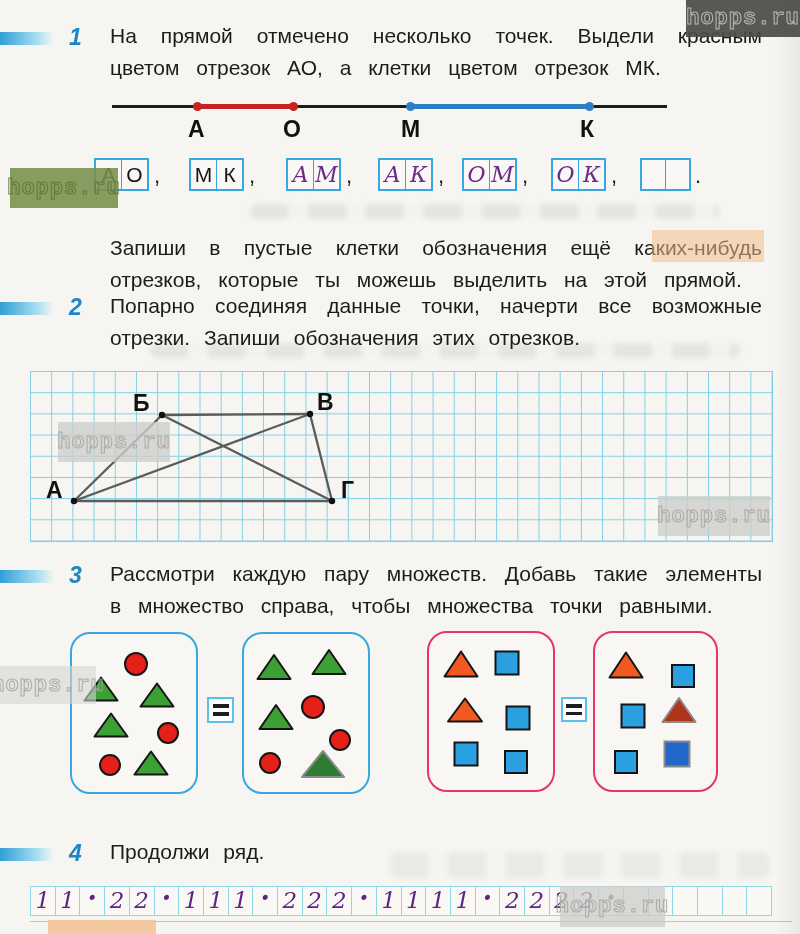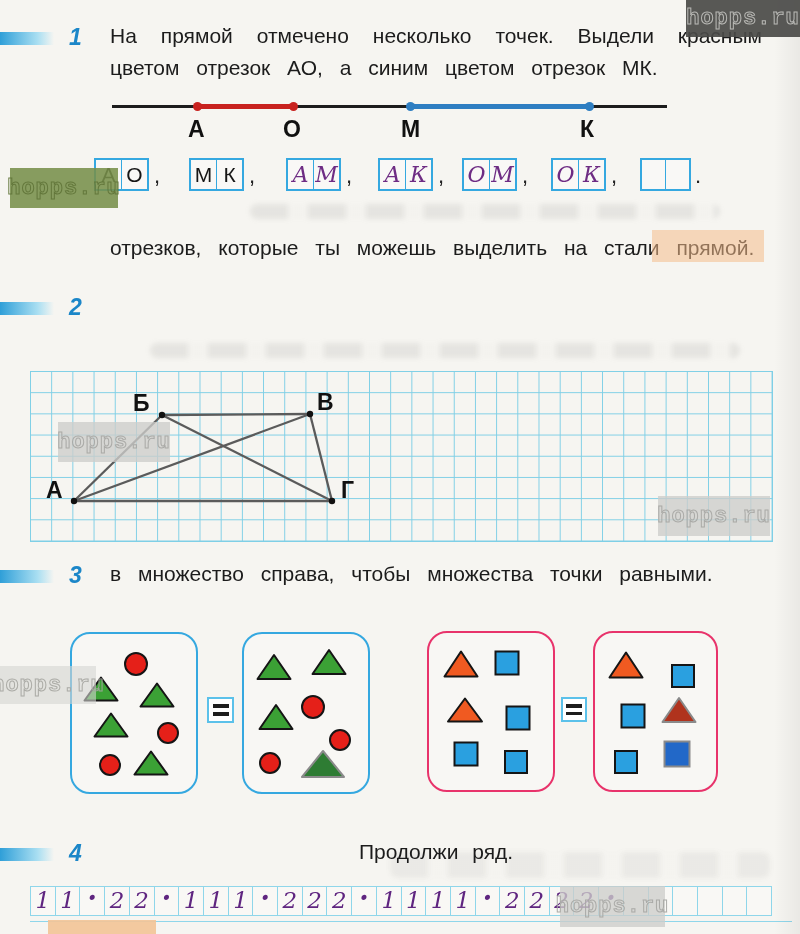--- a/index.html
+++ b/index.html
@@ -89,21 +89,21 @@
 <div class="page">
 
   <div class="smudge" style="left:250px;top:204px;width:470px;height:15px;"></div>
   <div class="smudge" style="left:150px;top:343px;width:590px;height:15px;"></div>
   <div class="smudge" style="left:390px;top:852px;width:380px;height:26px;opacity:.7;"></div>
 
   <div class="tbar" style="top:32px;"></div>
   <div class="tnum" style="top:24px;">1</div>
   <div class="para" style="top:20px;">
     <div class="jline"><span>На прямой отмечено несколько точек. Выдели красным</span></div>
-    <div class="pline"><span>цветом отрезок АО, а синим цветом отрезок МК.</span></div>
+    <div class="pline"><span>цветом отрезок АО, а клетки цветом отрезок МК.</span></div>
   </div>
 
   <div>
     <div class="nl-line" style="left:112px;top:105px;width:555px;"></div>
     <div class="nl-seg" style="left:197px;top:104px;width:96px;background:#c8221f;"></div>
     <div class="nl-seg" style="left:410px;top:104px;width:179px;background:#2e7ec2;"></div>
     <div class="nl-dot" style="left:193px;top:102px;background:#c8221f;"></div>
     <div class="nl-dot" style="left:289px;top:102px;background:#c8221f;"></div>
     <div class="nl-dot" style="left:406px;top:102px;background:#2e7ec2;"></div>
     <div class="nl-dot" style="left:585px;top:102px;background:#2e7ec2;"></div>
@@ -145,56 +145,62 @@
       </div>
       <span class="asep" style="left: 611px;">,</span>
       <div class="abox empty" style="left: 640px;">
         <span></span>
         <span></span>
       </div>
       <span class="asep" style="left: 695px;">.</span>
     </div>
 
   <div class="para" style="top:232px;">
-    <div class="pline"><span>отрезков, которые ты можешь выделить на стали прямой.</span></div>
+    <div class="jline"><span>Запиши в пустые клетки обозначения ещё каких-нибудь</span></div>
+    <div class="pline"><span>отрезков, которые ты можешь выделить на этой прямой.</span></div>
   </div>
 
   <div class="tbar" style="top:302px;"></div>
   <div class="tnum" style="top:294px;">2</div>
+  <div class="para" style="top:290px;">
+    <div class="jline"><span>Попарно соединяя данные точки, начерти все возможные</span></div>
+    <div class="pline" style="word-spacing:8px;"><span>отрезки. Запиши обозначения этих отрезков.</span></div>
+  </div>
 
   <div class="grid"></div>
   <div>
       <div class="ptlabel" style="left: 46px; top: 477px;">А</div>
       <div class="ptlabel" style="left: 133px; top: 390px;">Б</div>
       <div class="ptlabel" style="left: 317px; top: 389px;">В</div>
       <div class="ptlabel" style="left: 341px; top: 477px;">Г</div>
     </div>
 
   <div class="tbar" style="top:570px;"></div>
   <div class="tnum" style="top:562px;">3</div>
   <div class="para" style="top:558px;">
+    <div class="jline"><span>Рассмотри каждую пару множеств. Добавь такие элементы</span></div>
     <div class="pline"><span>в множество справа, чтобы множества точки равными.</span></div>
   </div>
 
   <div class="setbox blue" style="left:70px;top:632px;width:128px;height:162px;"></div>
   <div class="setbox blue" style="left:242px;top:632px;width:128px;height:162px;"></div>
   <div class="setbox pink" style="left:427px;top:631px;width:128px;height:161px;"></div>
   <div class="setbox pink" style="left:593px;top:631px;width:125px;height:161px;"></div>
   <div class="eq" style="left:207px;top:697px;width:27px;height:26px;">
       <i></i>
       <i></i>
     </div>
   <div class="eq" style="left:561px;top:697px;width:26px;height:25px;">
       <i></i>
       <i></i>
     </div>
 
   <div class="tbar" style="top:848px;"></div>
   <div class="tnum" style="top:840px;">4</div>
-  <div class="para" style="top:836px;text-align:center;">
+  <div class="para" style="top:836px;">
     <div class="pline" style="word-spacing:8px;"><span>Продолжи ряд.</span></div>
   </div>
 
   <div class="cellrow">
       <div class="cell">1</div>
       <div class="cell">1</div>
       <div class="cell dotc">·</div>
       <div class="cell">2</div>
       <div class="cell">2</div>
       <div class="cell dotc">·</div>

